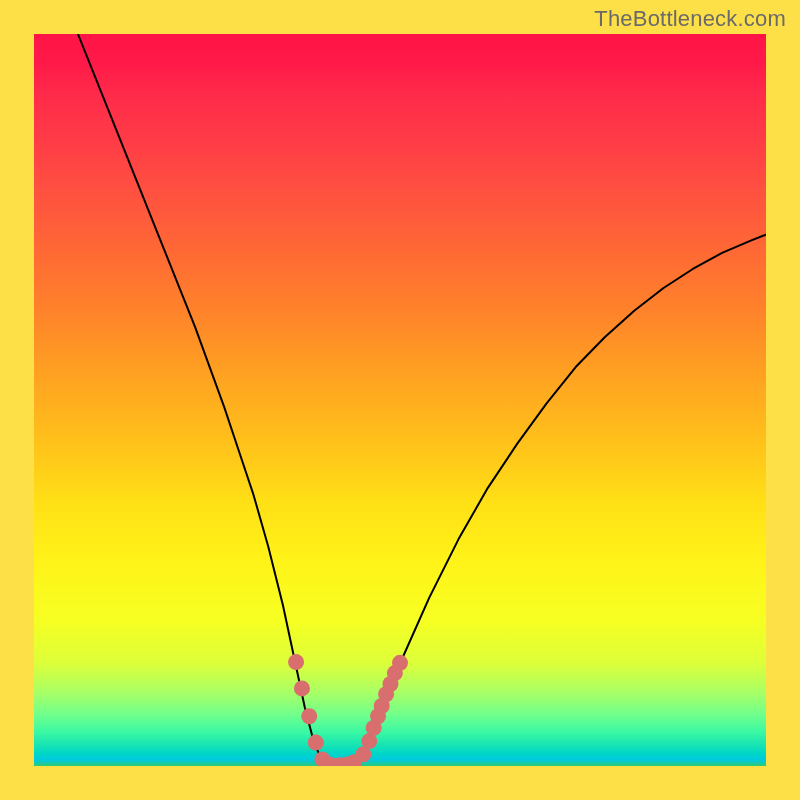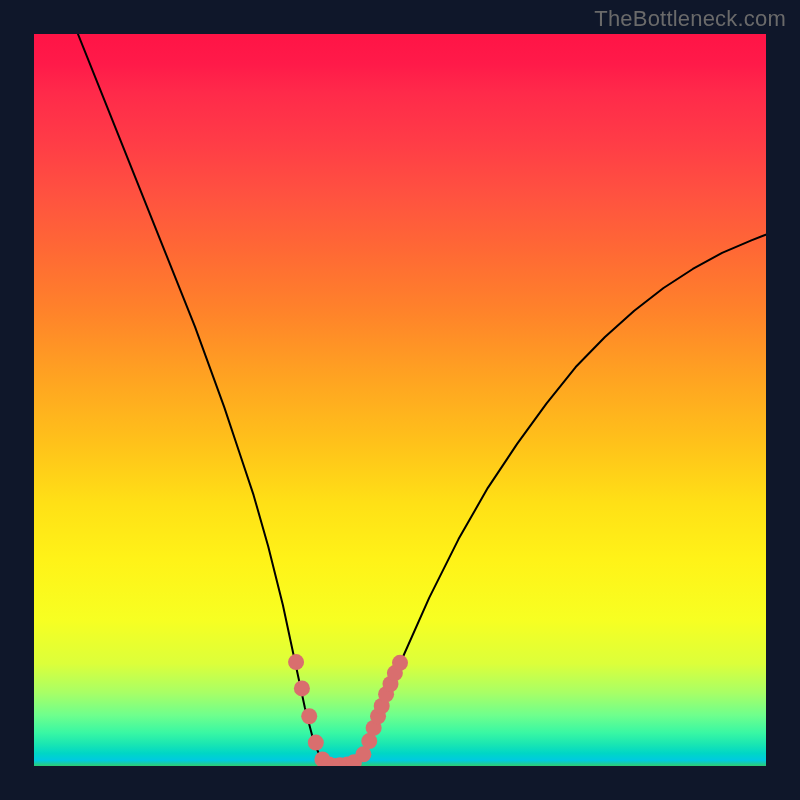--- a/index.html
+++ b/index.html
@@ -8,21 +8,21 @@
     width: 800px;
     height: 800px;
     background: #000;
     overflow: hidden;
     font-family: Arial, Helvetica, sans-serif;
   }
   .frame {
     position: relative;
     width: 800px;
     height: 800px;
-    background: #0f172a;
+    background: #fde047;
   }
   .plot-area {
     position: absolute;
     left: 34px;
     top: 34px;
     width: 732px;
     height: 732px;
     
     background: linear-gradient(
       to bottom,

